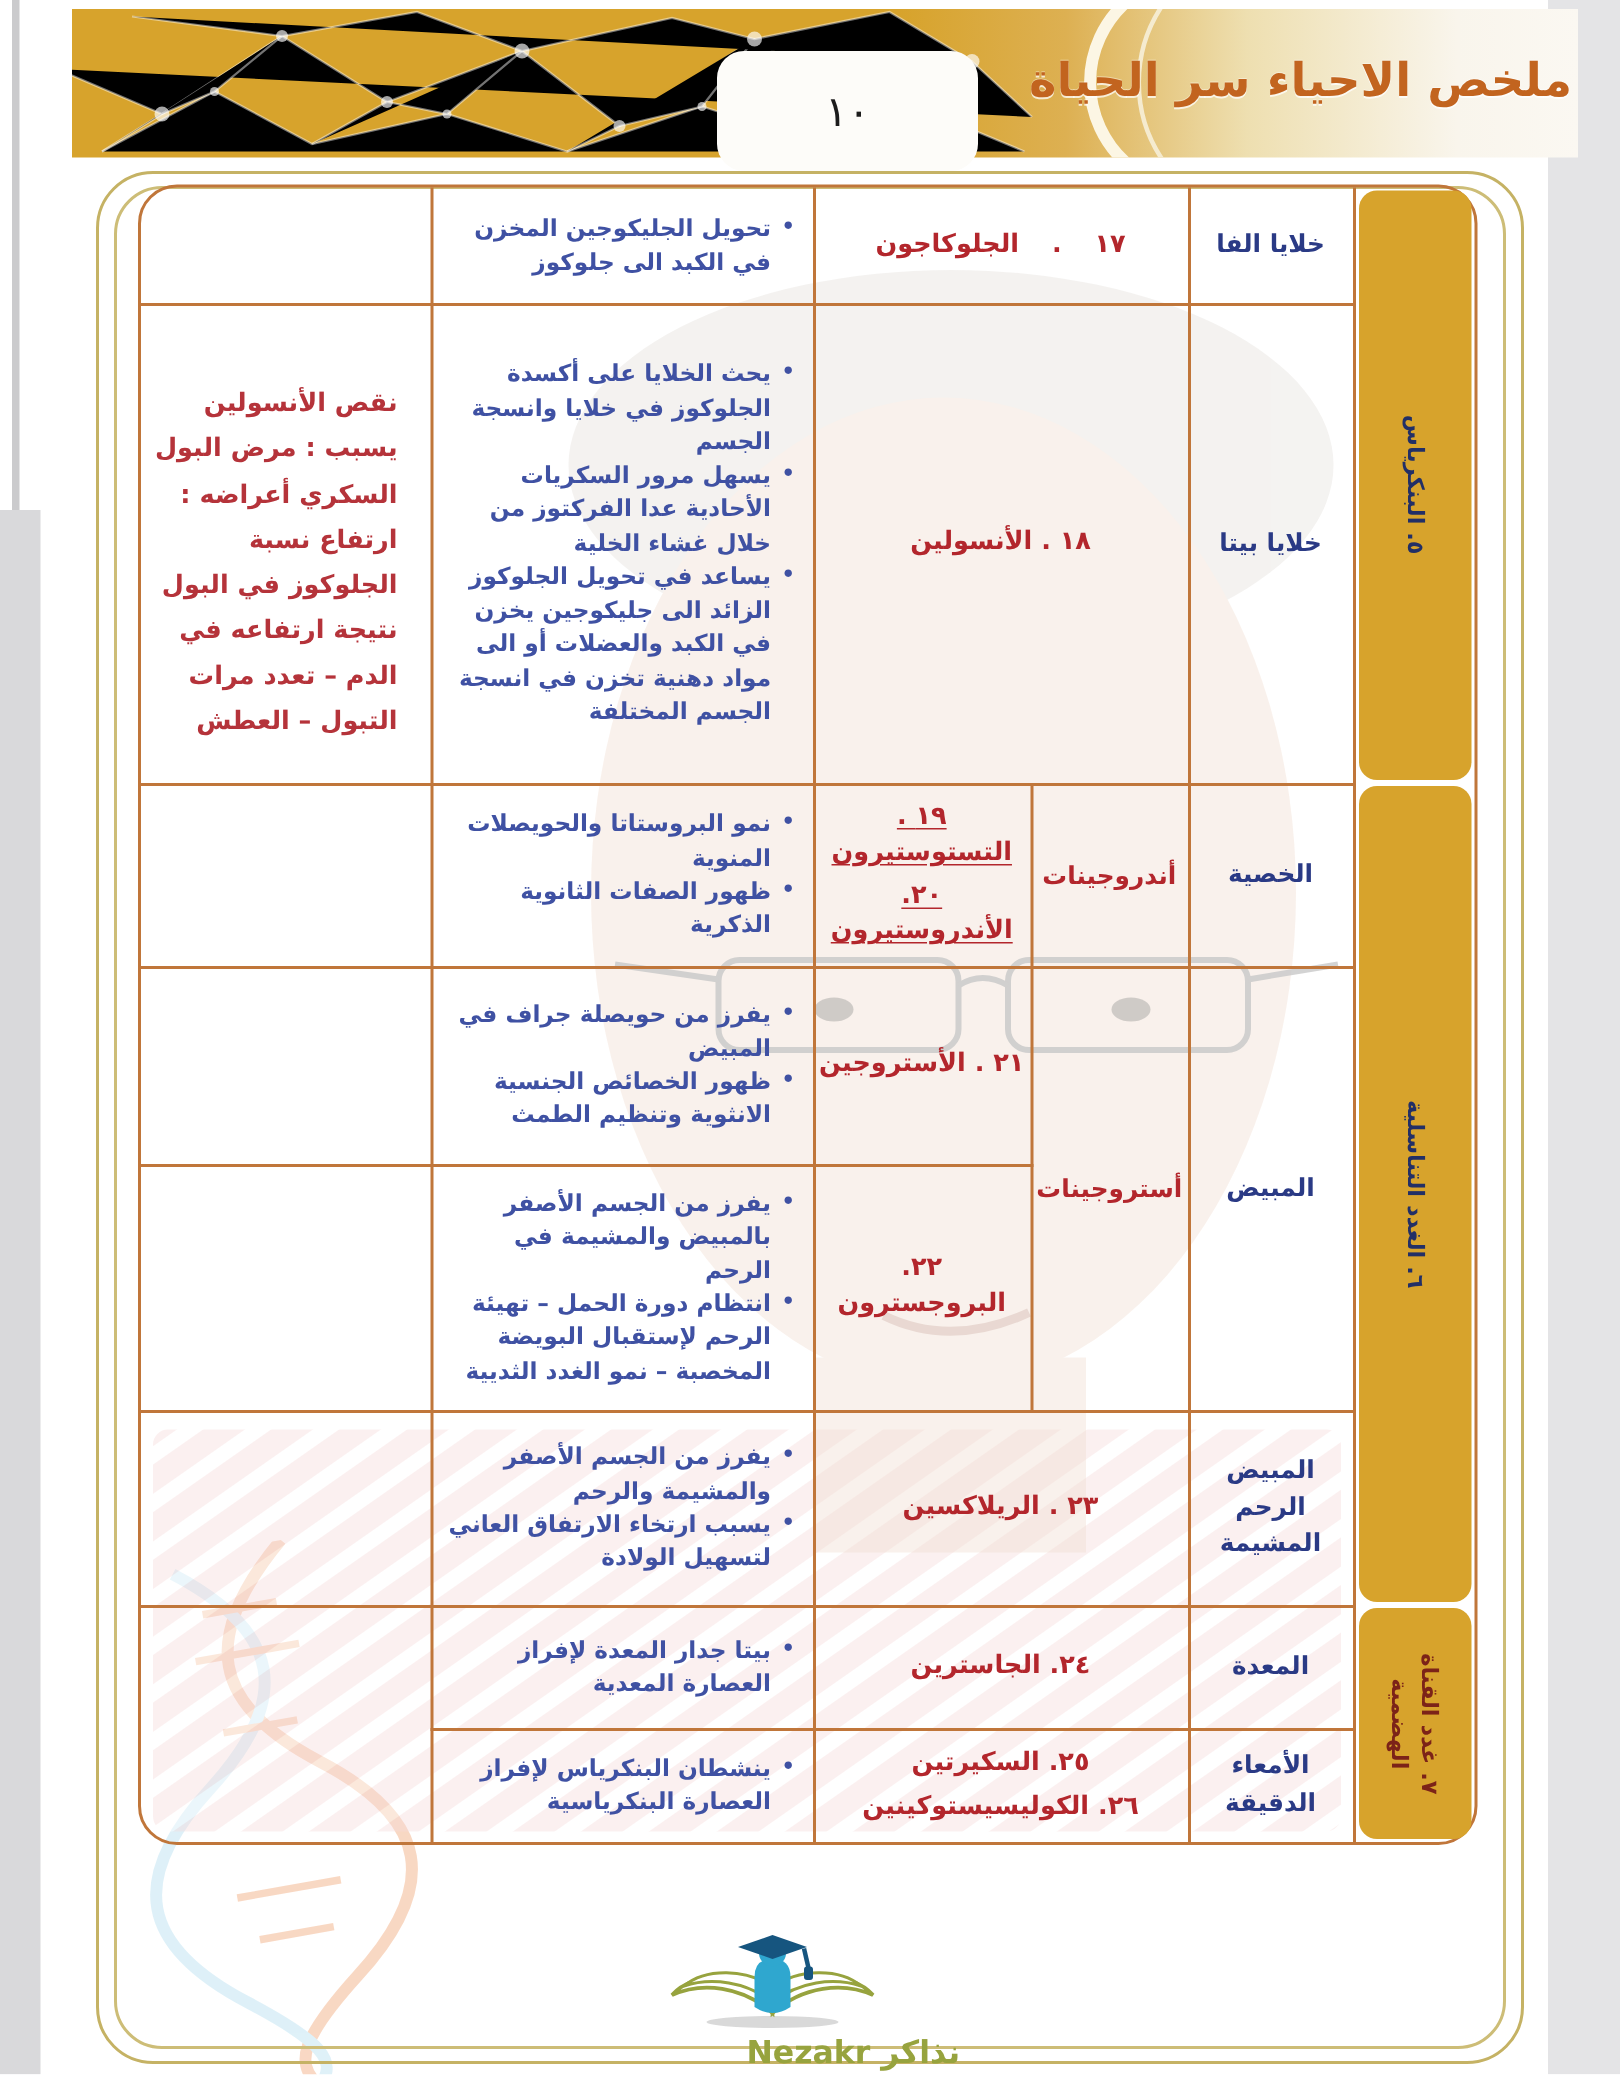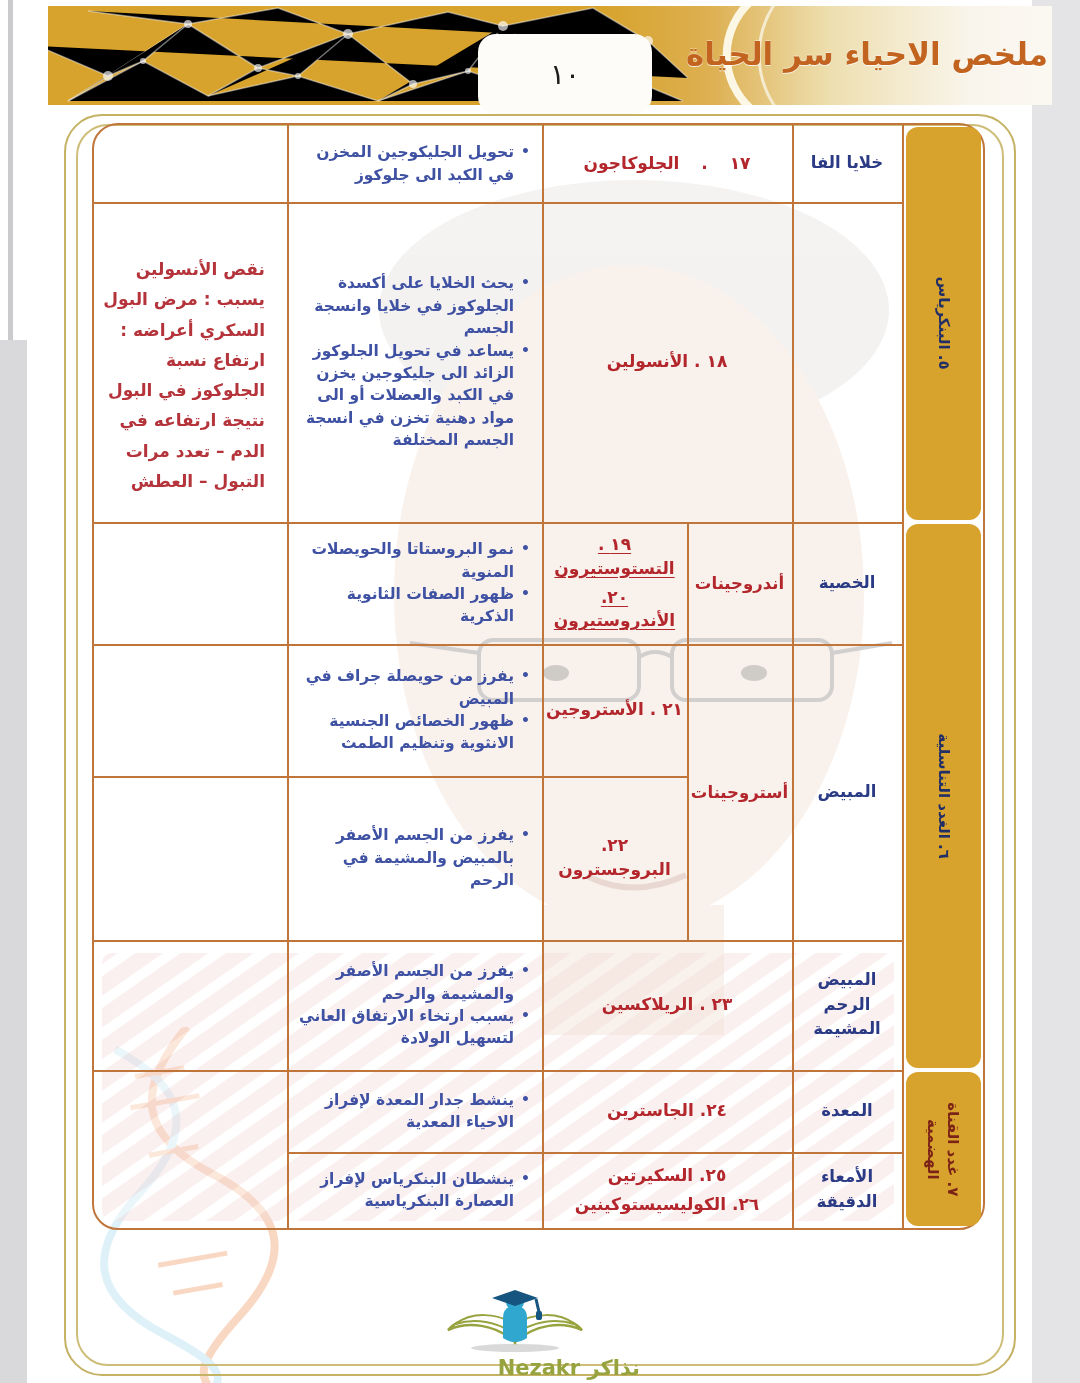--- a/index.html
+++ b/index.html
@@ -191,20 +191,21 @@
         </div>
     </div>
     <div class="gold-cell sec-maroon" style="top:947px; height:154px;">
       <div class="vwrap">
         <div>٧. غدد القناة</div>
         <div>الهضمية</div>
       </div>
     </div>
 
     <div class="cell gland" style="left:700px; top:0; width:106px; height:77px;">خلايا الفا</div>
+    <div class="cell gland" style="left:700px; top:77px; width:106px; height:320px;">خلايا بيتا</div>
     <div class="cell gland" style="left:700px; top:397px; width:106px; height:122px;">الخصية</div>
     <div class="cell gland" style="left:700px; top:519px; width:106px; height:296px;">المبيض</div>
     <div class="cell gland" style="left:700px; top:815px; width:106px; height:130px;">المبيض الرحم المشيمة</div>
     <div class="cell gland" style="left:700px; top:945px; width:106px; height:82px;">المعدة</div>
     <div class="cell gland" style="left:700px; top:1027px; width:106px; height:76px;">الأمعاء الدقيقة</div>
 
     <div class="cell cat" style="left:595px; top:397px; width:101px; height:122px;">أندروجينات</div>
     <div class="cell cat" style="left:595px; top:519px; width:101px; height:296px;">أستروجينات</div>
 
     <div class="cell horm gap-wide" style="left:450px; top:0; width:246px; height:77px;">
@@ -237,20 +238,23 @@
     <div class="cell fn" style="left:195px; top:0; width:251px; height:77px;">
       <div class="fn-line">
           <span>تحويل الجليكوجين المخزن في الكبد الى جلوكوز</span>
         </div>
     </div>
     <div class="cell fn" style="left:195px; top:77px; width:251px; height:320px;">
       <div class="fn-line">
           <span>يحث الخلايا على أكسدة الجلوكوز في خلايا وانسجة الجسم</span>
         </div>
       <div class="fn-line">
+          <span>يسهل مرور السكريات الأحادية عدا الفركتوز من خلال غشاء الخلية</span>
+        </div>
+      <div class="fn-line">
           <span>يساعد في تحويل الجلوكوز الزائد الى جليكوجين يخزن في الكبد والعضلات أو الى مواد دهنية تخزن في انسجة الجسم المختلفة</span>
         </div>
     </div>
     <div class="cell fn" style="left:195px; top:397px; width:251px; height:122px;">
       <div class="fn-line">
           <span>نمو البروستاتا والحويصلات المنوية</span>
         </div>
       <div class="fn-line">
           <span>ظهور الصفات الثانوية الذكرية</span>
         </div>
@@ -260,32 +264,35 @@
           <span>يفرز من حويصلة جراف في المبيض</span>
         </div>
       <div class="fn-line">
           <span>ظهور الخصائص الجنسية الانثوية وتنظيم الطمث</span>
         </div>
     </div>
     <div class="cell fn" style="left:195px; top:651px; width:251px; height:164px;">
       <div class="fn-line">
           <span>يفرز من الجسم الأصفر بالمبيض والمشيمة في الرحم</span>
         </div>
+      <div class="fn-line">
+          <span>انتظام دورة الحمل – تهيئة الرحم لإستقبال البويضة المخصبة – نمو الغدد الثديية</span>
+        </div>
     </div>
     <div class="cell fn" style="left:195px; top:815px; width:251px; height:130px;">
       <div class="fn-line">
           <span>يفرز من الجسم الأصفر والمشيمة والرحم</span>
         </div>
       <div class="fn-line">
           <span>يسبب ارتخاء الارتفاق العاني لتسهيل الولادة</span>
         </div>
     </div>
     <div class="cell fn" style="left:195px; top:945px; width:251px; height:82px;">
       <div class="fn-line">
-          <span>ينشط جدار المعدة لإفراز الاحياء المعدية</span>
+          <span>بيتا جدار المعدة لإفراز العصارة المعدية</span>
         </div>
     </div>
     <div class="cell fn" style="left:195px; top:1027px; width:251px; height:76px;">
       <div class="fn-line">
           <span>ينشطان البنكرياس لإفراز العصارة البنكرياسية</span>
         </div>
     </div>
 
     <div class="cell note" style="left:0; top:77px; width:193px; height:320px;">
       <div>نقص الأنسولين يسبب : مرض البول السكري أعراضه : ارتفاع نسبة الجلوكوز في البول نتيجة ارتفاعه في الدم – تعدد مرات التبول – العطش</div>

